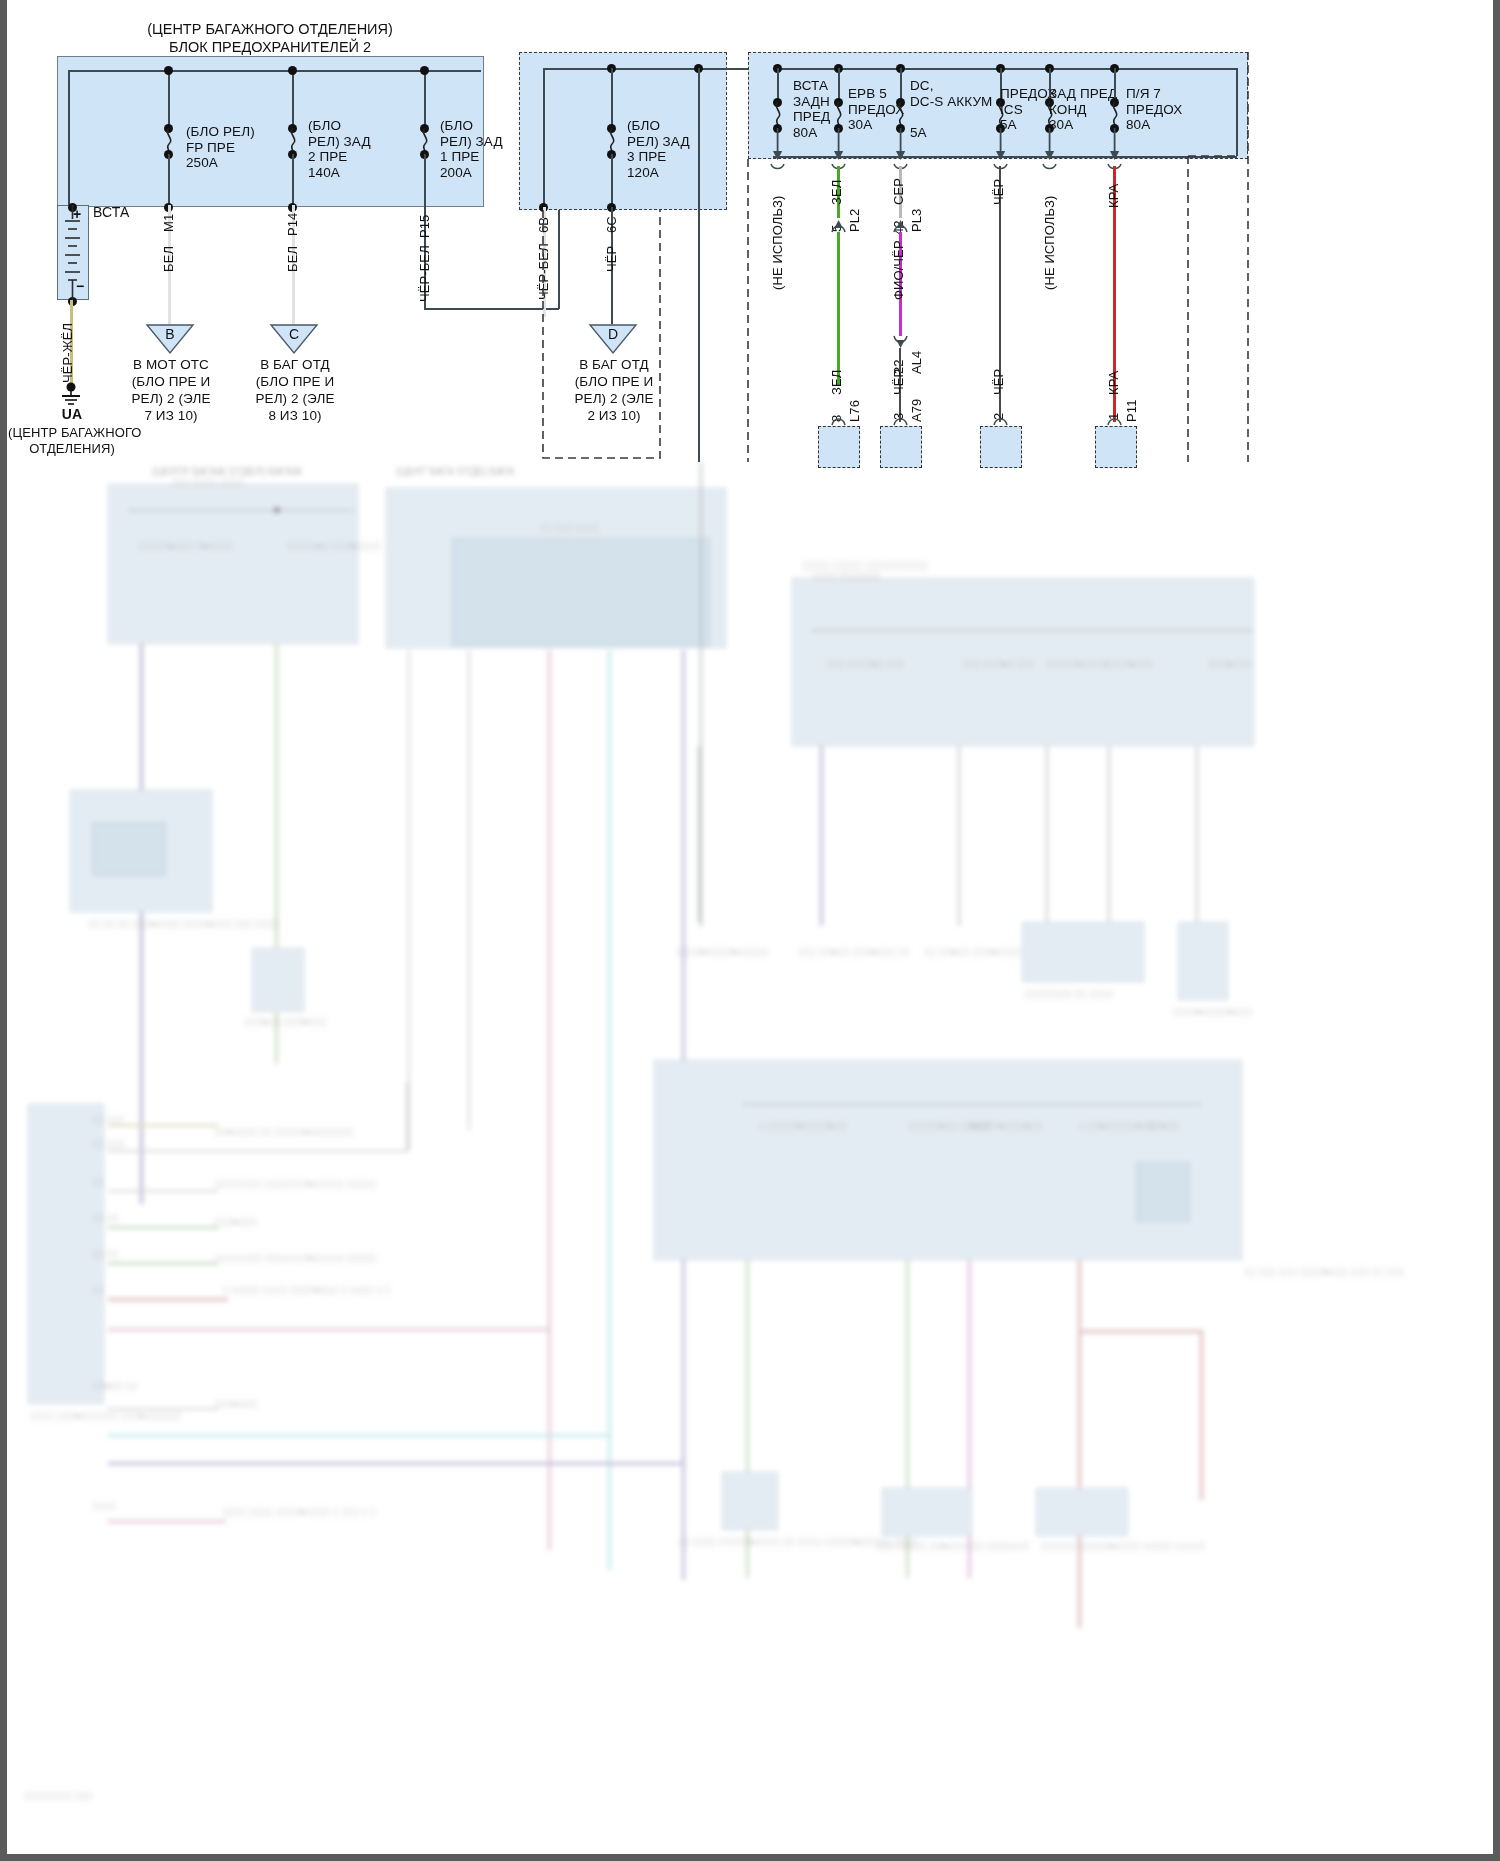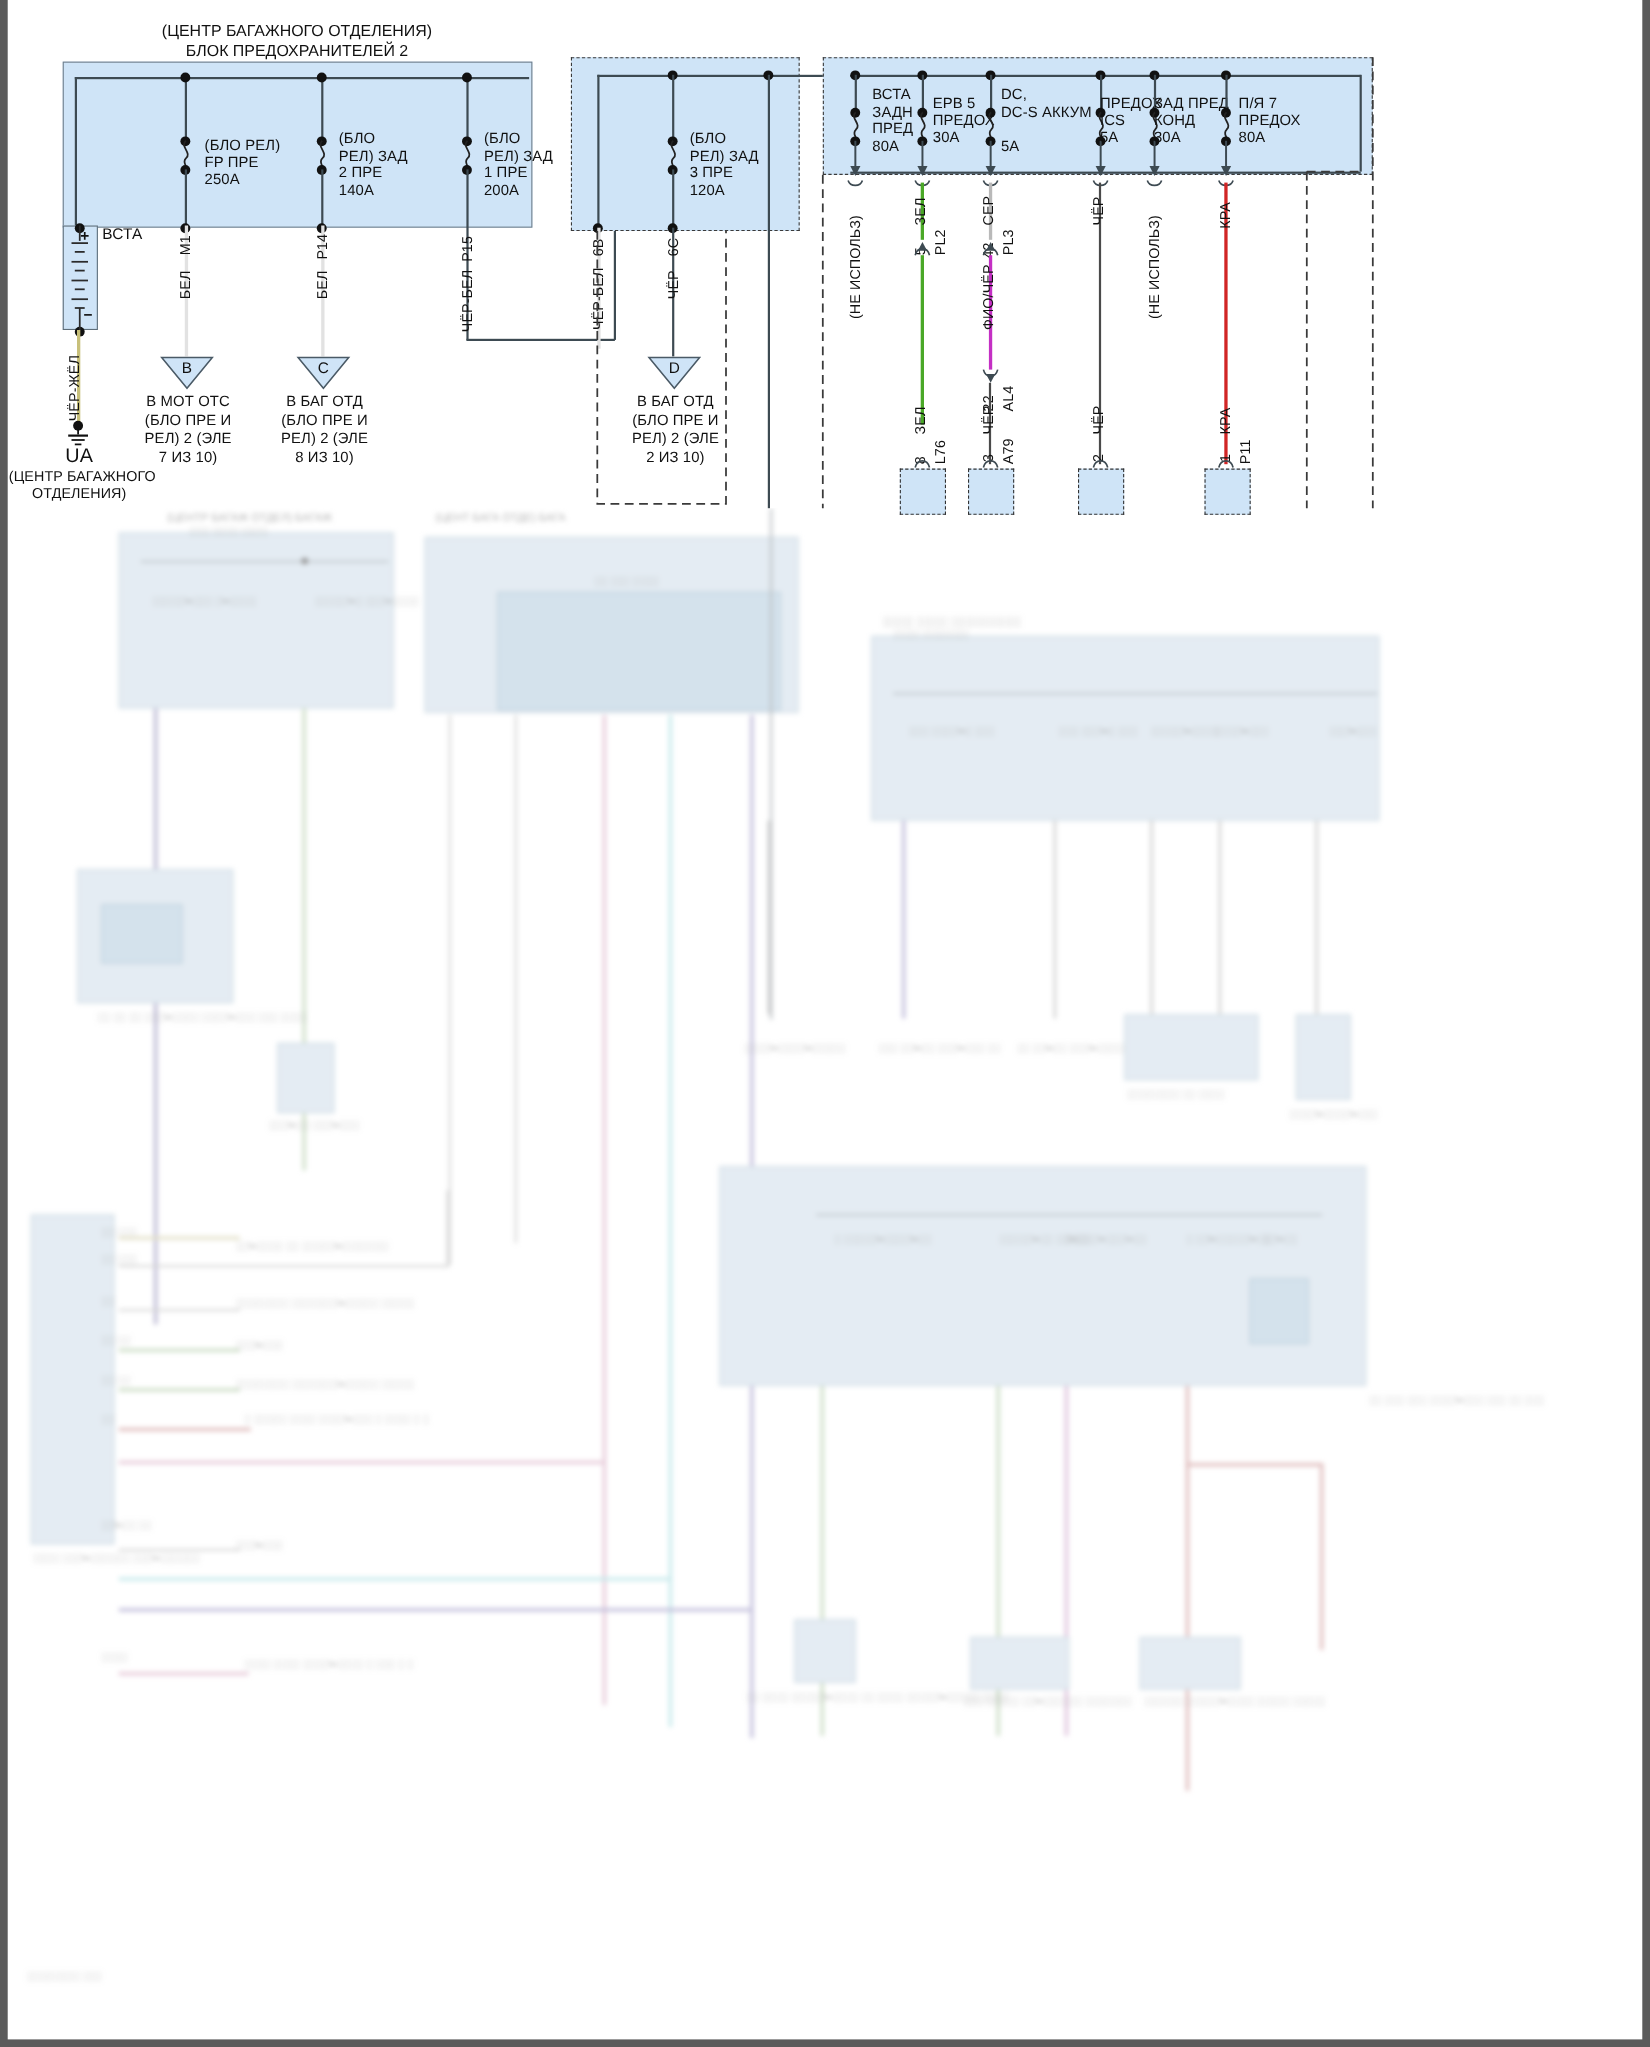--- a/index.html
+++ b/index.html
@@ -292,21 +292,21 @@
   <div class="wire v wire-olive" style="left:70px;top:300px;height:84px;width:3px;"></div>
   <div class="lbl vert" style="left:60px;top:383px;">ЧЁР-ЖЁЛ</div>
 
   <svg class="ovl" style="left:56px;top:382px;" width="32" height="26">
     <circle cx="15" cy="5" r="4.5" fill="#111"></circle>
     <line x1="15" y1="9" x2="15" y2="13" stroke="#111" stroke-width="1.6"></line>
     <line x1="6" y1="14" x2="24" y2="14" stroke="#111" stroke-width="2"></line>
     <line x1="9" y1="18" x2="21" y2="18" stroke="#111" stroke-width="1.6"></line>
     <line x1="12" y1="22" x2="18" y2="22" stroke="#111" stroke-width="1.6"></line>
   </svg>
-  <div class="lbl c" style="left:22px;top:407px;width:100px;font-size:18px;">UA</div>
+  <div class="lbl c" style="left:22px;top:407px;width:100px;font-size:14px;font-weight:bold;">UA</div>
   <div class="lbl c" style="left:8px;top:425px;width:128px;font-size:13px;">(ЦЕНТР БАГАЖНОГО
 ОТДЕЛЕНИЯ)</div>
 
   <div class="wire v wire-white" style="left:168px;top:205px;height:119px;width:3px;"></div>
   <div class="lbl vert" style="left:161px;top:232px;">M1</div>
   <div class="lbl vert" style="left:161px;top:272px;">БЕЛ</div>
 
   <div class="wire v wire-white" style="left:292px;top:205px;height:119px;width:3px;"></div>
   <div class="lbl vert" style="left:285px;top:236px;">P14</div>
   <div class="lbl vert" style="left:285px;top:272px;">БЕЛ</div>

